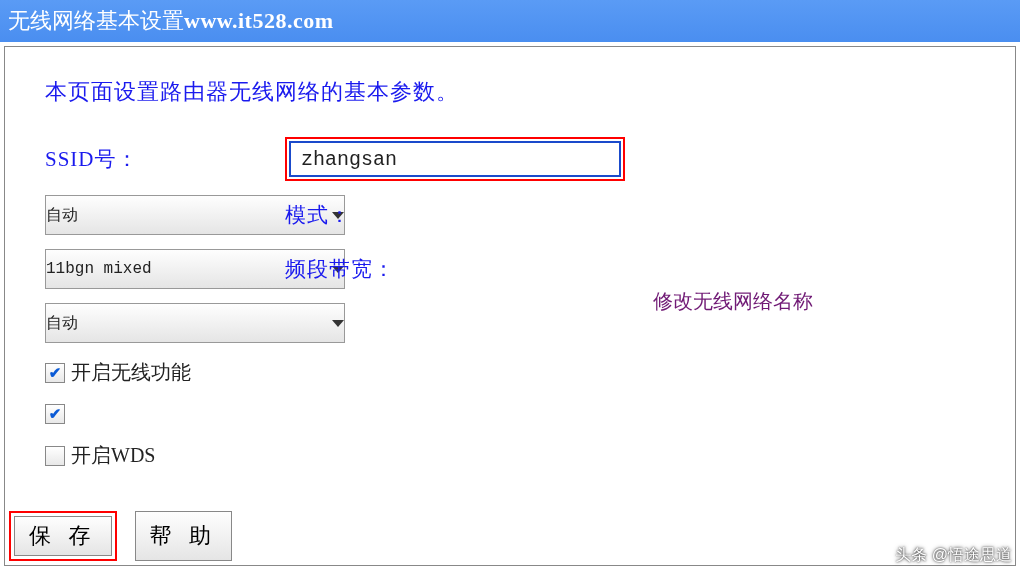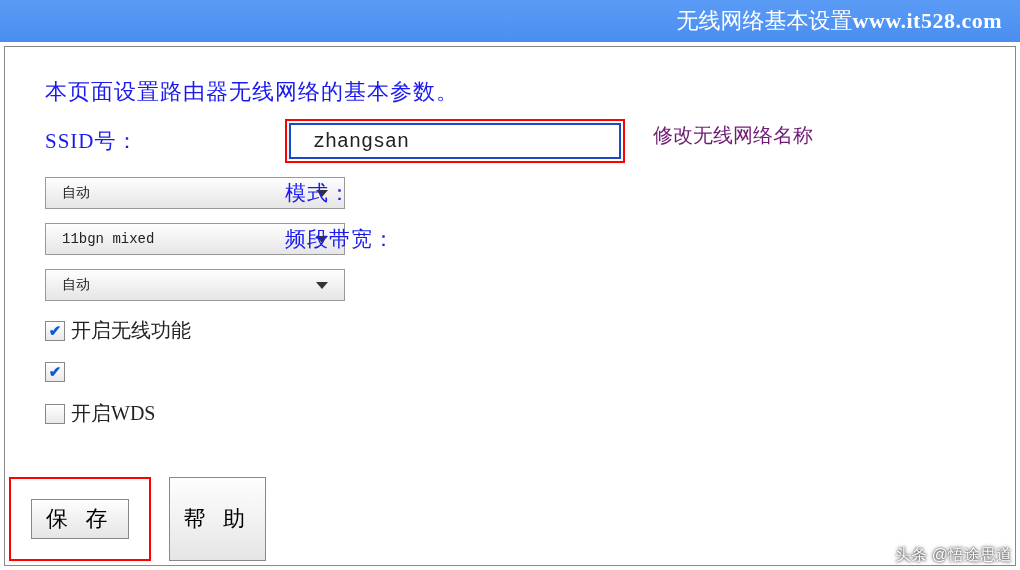--- a/index.html
+++ b/index.html
@@ -9,45 +9,45 @@
     font-family: SimSun, "宋体", serif;
     font-size: 20px;
     background: #fff;
     position: relative;
     overflow: hidden;
   }
   .title-bar {
     background: linear-gradient(to bottom, #5a9bf5 0%, #4a8ef0 100%);
     height: 42px;
     display: flex;
-    justify-content: flex-end;
-    align-items: center;
-    padding: 0 18px;
+    justify-content: flex-start;
+    align-items: center;
+    padding: 0 8px;
     color: #fff;
     font-size: 22px;
   }
   .title-bar .title { font-weight: normal; }
   .title-bar .url { font-weight: bold; letter-spacing: 0.5px; }
   .outer-border {
     border: 1px solid #888;
     margin: 4px 4px 0 4px;
     height: calc(100% - 50px);
     position: relative;
     padding: 30px 40px 0 40px;
   }
   .intro {
     color: #1a1aee;
     font-size: 22px;
-    margin-bottom: 12px;
+    margin-bottom: 30px;
     letter-spacing: 1px;
   }
   .form-area {
     display: flex;
     gap: 0;
-    align-items: flex-start;
+    align-items: center;
   }
   .form-grid {
     display: grid;
     grid-template-columns: 240px 340px;
     row-gap: 14px;
     align-items: center;
   }
   .label-cell {
     color: #1a1aee;
     font-size: 21px;
@@ -57,33 +57,33 @@
     border: 2px solid red;
     padding: 2px;
     width: 340px;
   }
   .ssid-input {
     width: 100%;
     height: 36px;
     border: 2px solid #1a4acb;
     font-family: "Courier New", monospace;
     font-size: 20px;
-    padding: 0 22px;
+    padding: 0 10px;
     color: #222;
   }
   .select-box {
     width: 300px;
-    height: 32px;
+    height: 40px;
     display: flex;
     align-items: center;
     justify-content: space-between;
     border: 1px solid #999;
     background: linear-gradient(to bottom, #fefefe, #e5e5e5);
-    padding: 0 16px;
-    font-size: 14px;
+    padding: 0 0;
+    font-size: 16px;
     color: #222;
     cursor: pointer;
   }
   .select-box .caret {
     width: 0; height: 0;
     border-left: 6px solid transparent;
     border-right: 6px solid transparent;
     border-top: 7px solid #333;
   }
   .select-mono { font-family: "Courier New", monospace; }
@@ -126,21 +126,21 @@
     background: linear-gradient(to bottom, #fefefe, #e5e5e5);
     padding: 4px 14px;
     font-size: 22px;
     font-family: inherit;
     letter-spacing: 6px;
     cursor: pointer;
     color: #000;
   }
   .save-wrap {
     border: 2px solid red;
-    padding: 20px;
+    padding: 3px;
   }
   .watermark {
     position: absolute;
     right: 8px;
     bottom: 4px;
     color: #fff;
     font-size: 16px;
     text-shadow: 0 0 4px rgba(0,0,0,0.6), 0 0 2px rgba(0,0,0,0.8);
     font-family: "Microsoft YaHei", sans-serif;
   }

